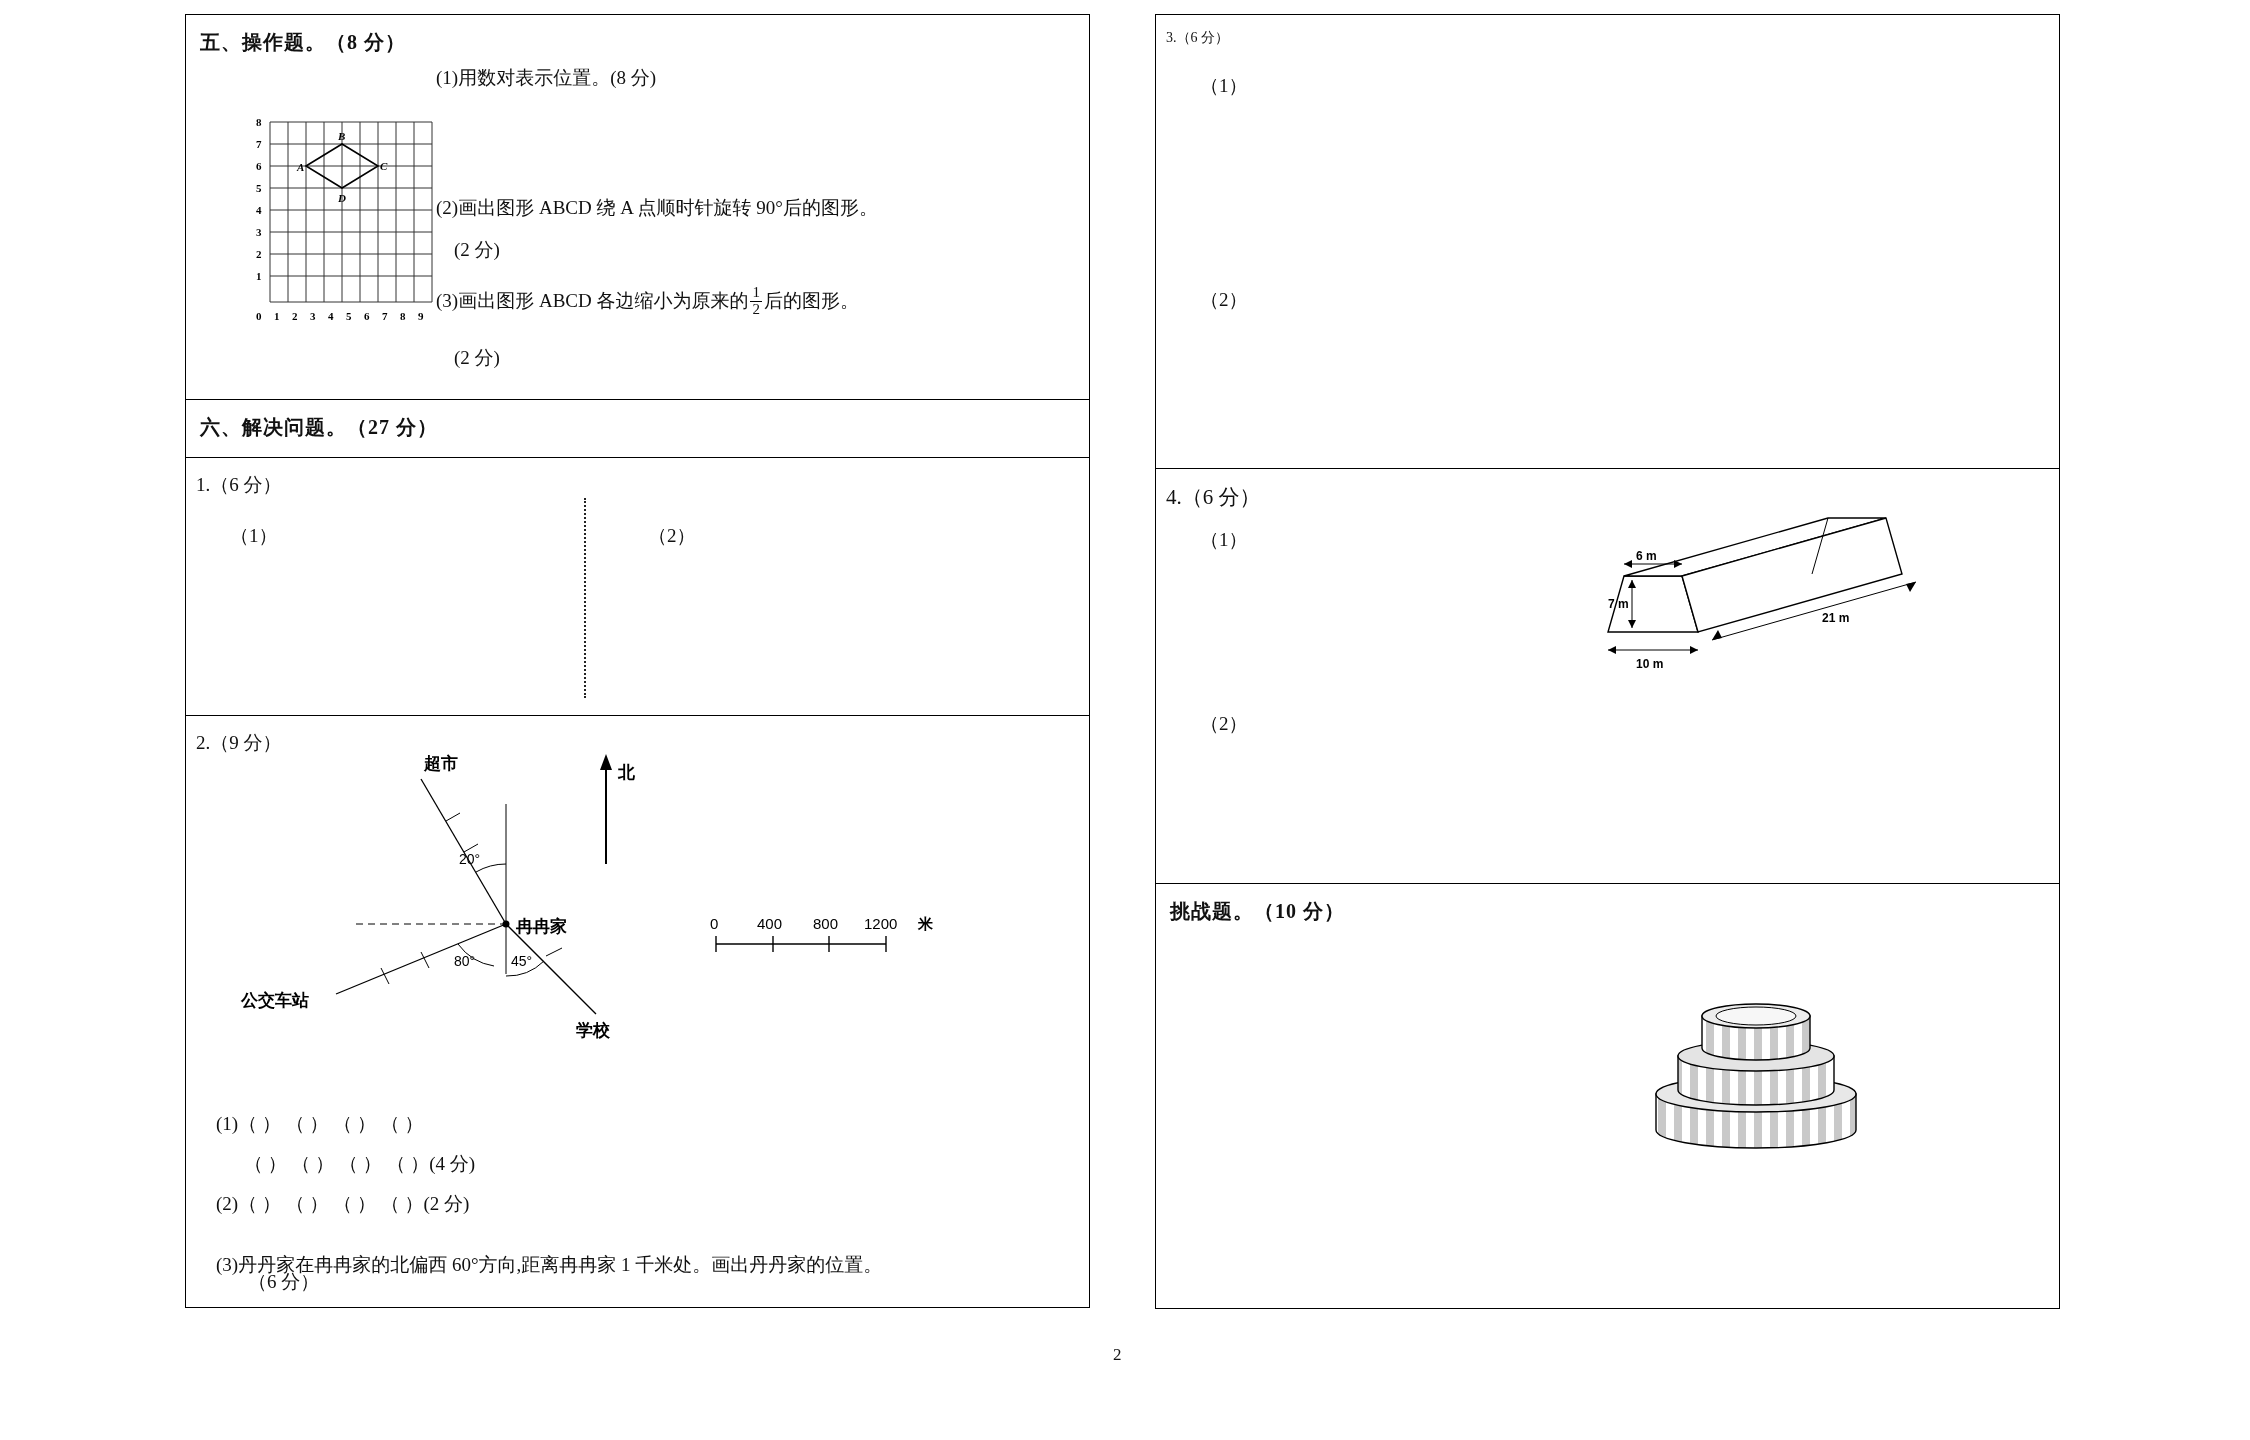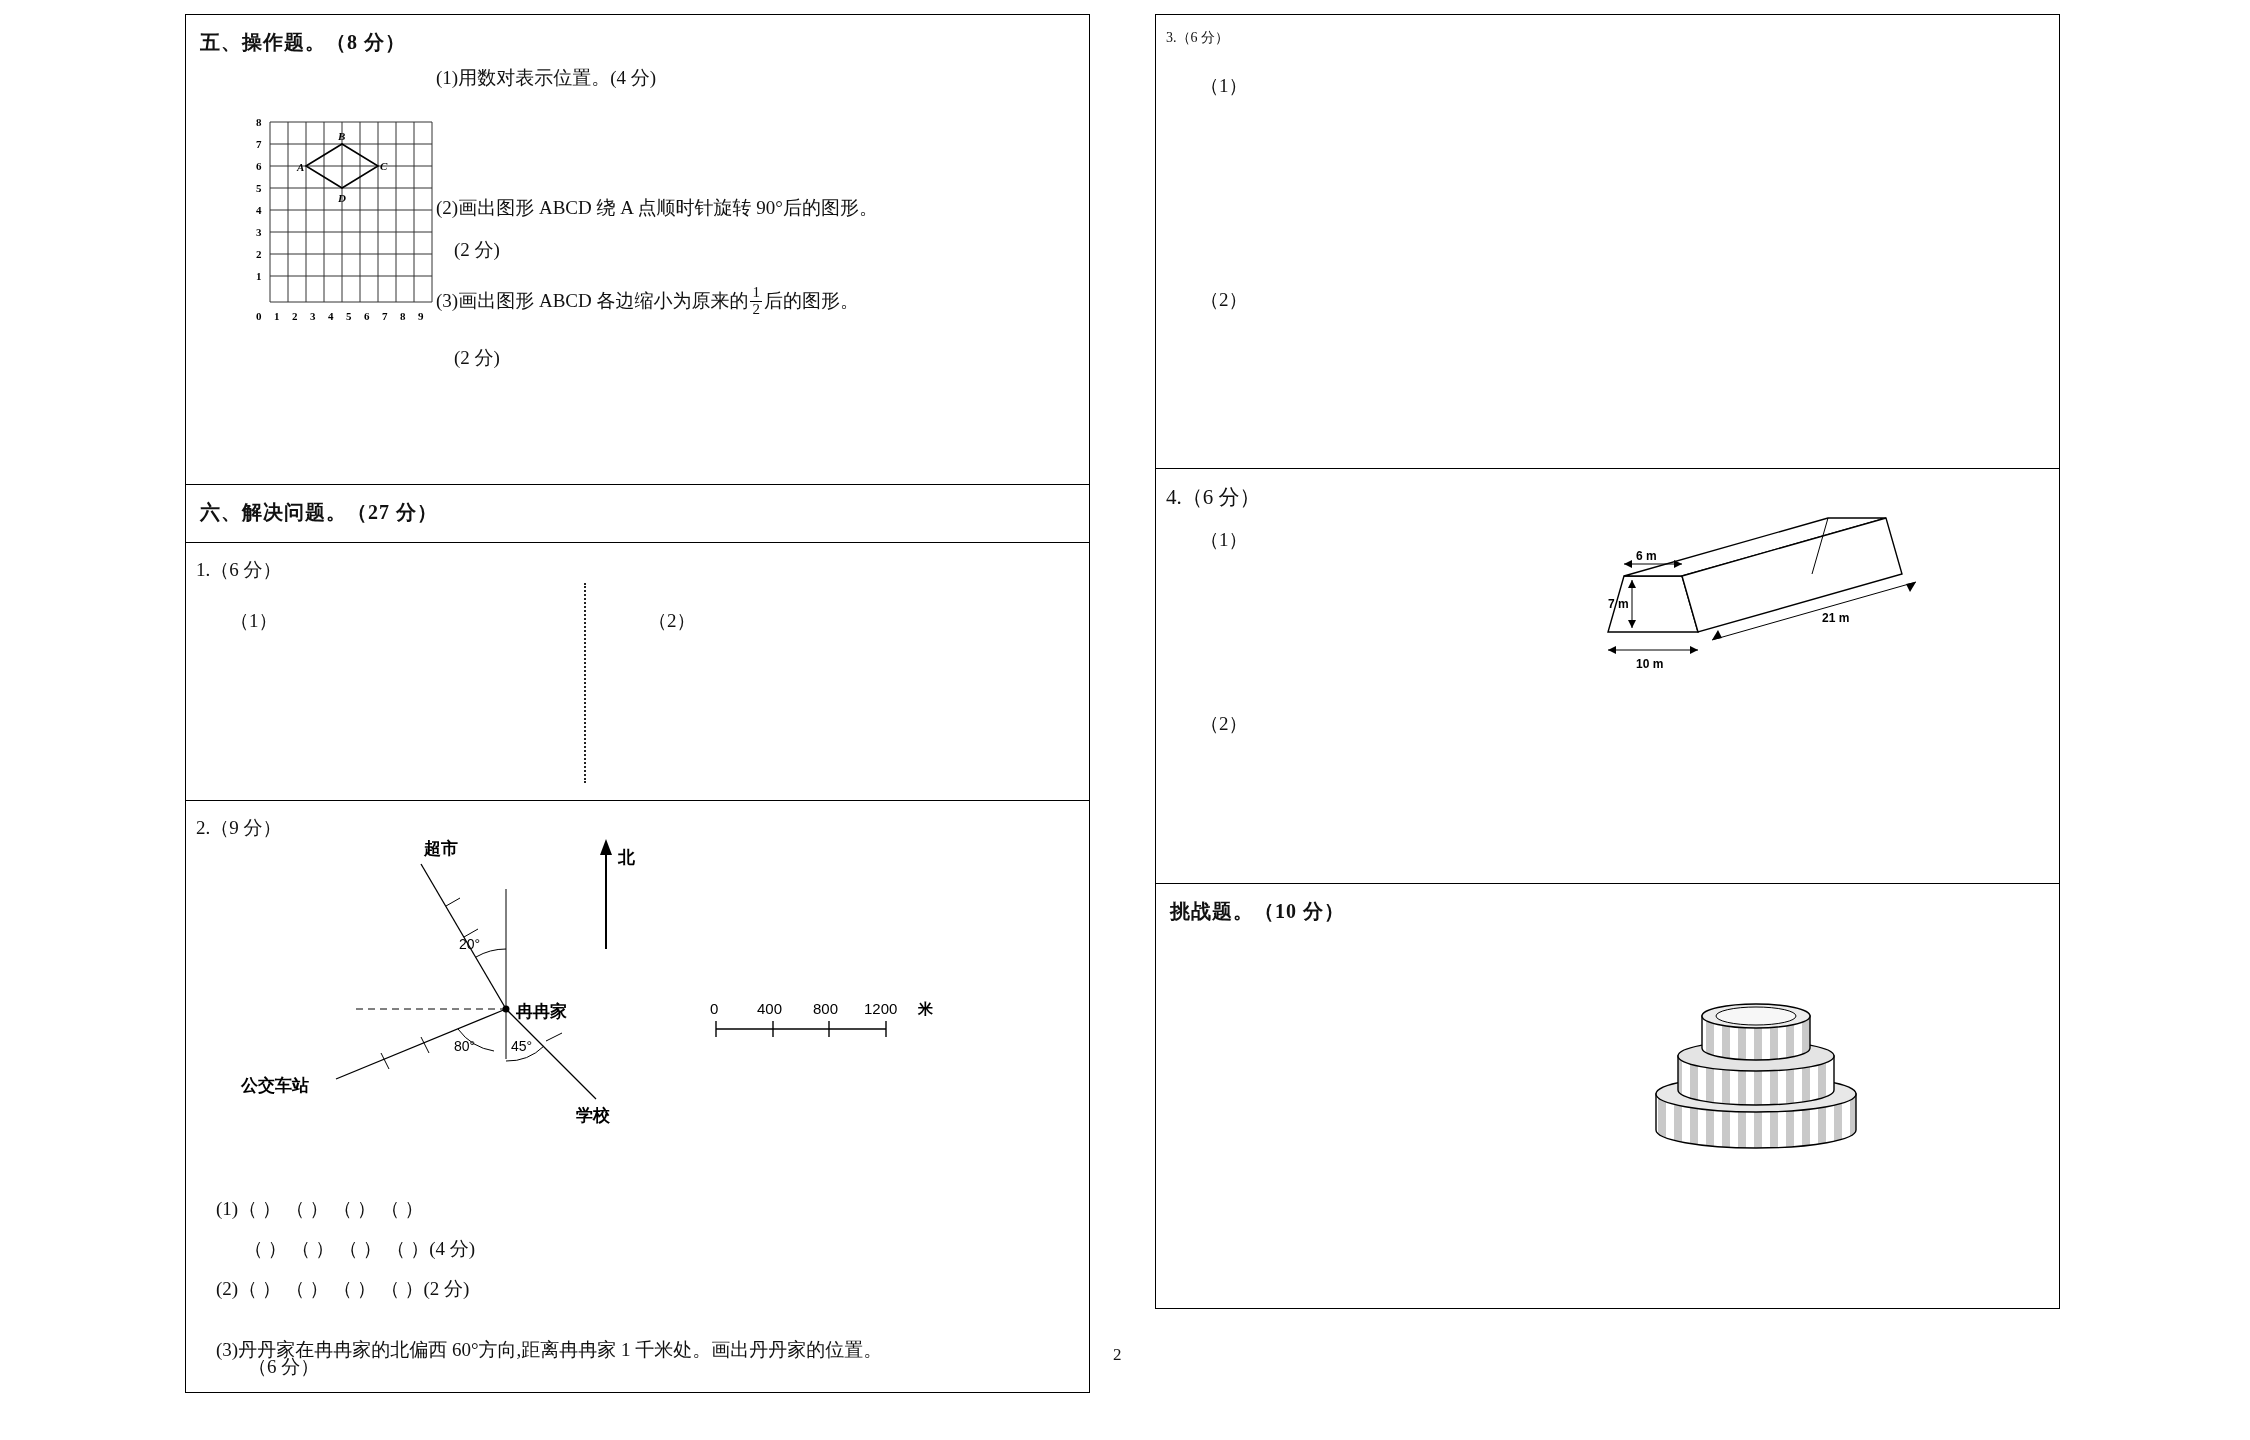--- a/index.html
+++ b/index.html
@@ -14,21 +14,21 @@
 
   
   .col-left{position:absolute;left:185px;top:14px;width:905px;}
   .col-right{position:absolute;left:1155px;top:14px;width:905px;}
 
   .box{border:1.5px solid #000;box-sizing:border-box;position:relative;}
 
   .sec-title{font-size:20px;font-weight:bold;letter-spacing:1px;}
 
   
-  #sec5{height:471px;}
+  #sec5{height:386px;}
   #sec5 .hd{position:absolute;left:14px;top:14px;}
   #sec5 .q1{position:absolute;left:250px;top:50px;font-size:19px;}
   #sec5 .blanks{position:absolute;left:270px;top:90px;font-size:19px;line-height:38px;}
   #sec5 .blanks .row span{display:inline-block;}
   #sec5 .q2{position:absolute;left:250px;top:180px;font-size:19px;}
   #sec5 .q2b{position:absolute;left:268px;top:222px;font-size:19px;}
   #sec5 .q3{position:absolute;left:250px;top:270px;font-size:19px;}
   #sec5 .q3b{position:absolute;left:268px;top:330px;font-size:19px;}
 
   .frac{display:inline-block;vertical-align:-7px;text-align:center;font-size:15px;line-height:1.05;margin:0 2px;}
@@ -134,21 +134,21 @@
           <text x="76" y="210" font-size="11" font-weight="bold">3</text>
           <text x="94" y="210" font-size="11" font-weight="bold">4</text>
           <text x="112" y="210" font-size="11" font-weight="bold">5</text>
           <text x="130" y="210" font-size="11" font-weight="bold">6</text>
           <text x="148" y="210" font-size="11" font-weight="bold">7</text>
           <text x="166" y="210" font-size="11" font-weight="bold">8</text>
           <text x="184" y="210" font-size="11" font-weight="bold">9</text>
         </svg>
       </div>
 
-      <div class="q1">(1)用数对表示位置。(4 分)</div>
+      <div class="q1">(1)用数对表示位置。(8 分)</div>
 
       <div class="q2">(2)画出图形 ABCD 绕 A 点顺时针旋转 90°后的图形。</div>
       <div class="q2b">(2 分)</div>
 
       <div class="q3">
         <span>(3)画出图形 ABCD 各边缩小为原来的</span><span class="frac"><span class="num">1</span><span class="den">2</span></span><span>后的图形。</span>
       </div>
       <div class="q3b">(2 分)</div>
     </div>
 

